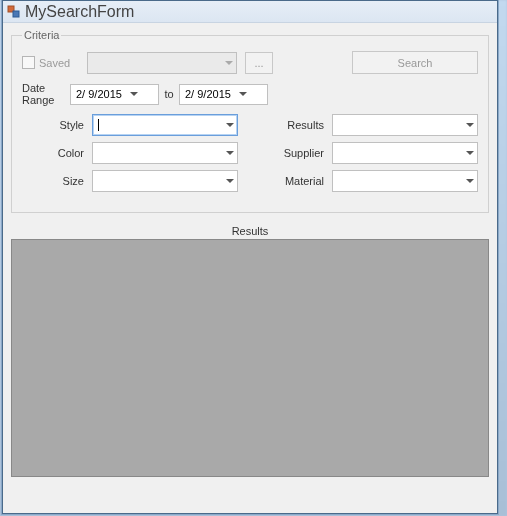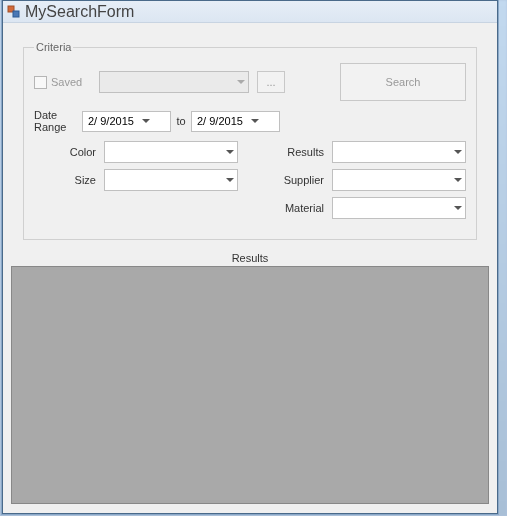--- a/index.html
+++ b/index.html
@@ -11,21 +11,21 @@
   }
   .titlebar {
     height: 22px; background: linear-gradient(#e6eef7, #dce6f2);
     display: flex; align-items: center; padding: 0 4px; gap: 4px;
     border-bottom: 1px solid #c8d4e2;
   }
   .titlebar .icon { width: 14px; height: 14px; }
   .titlebar .title { color: #444; font-size: 16px; }
   .content { padding: 6px 8px 10px 8px; }
   fieldset.criteria {
-    border: 1px solid #d0d0d0; padding: 8px 10px 14px 10px; margin: 12px;
+    border: 1px solid #d0d0d0; padding: 8px 10px 14px 10px; margin: 0;
   }
   fieldset.criteria > legend { color: #666; padding: 0 2px; }
   .row { display: flex; align-items: center; margin-bottom: 8px; }
   .row.first { margin-top: 2px; }
   .checkbox {
     width: 13px; height: 13px; border: 1px solid #b5b5b5; background: #f8f8f8;
     margin-right: 4px;
   }
   .saved-label { color: #9a9a9a; width: 48px; }
   .combo {
@@ -38,21 +38,21 @@
     width: 0; height: 0; border-left: 4px solid transparent; border-right: 4px solid transparent;
     border-top: 4px solid #555;
   }
   .combo.disabled .arrow { border-top-color: #aaa; }
   .ellipsis-btn {
     width: 28px; height: 22px; border: 1px solid #c8c8c8; background: #f2f2f2;
     display: flex; align-items: center; justify-content: center; color: #999;
     margin-left: 8px;
   }
   .search-btn {
-    margin-left: auto; width: 126px; height: 38px; border: 1px solid #c8c8c8;
+    margin-left: auto; width: 126px; height: 23px; border: 1px solid #c8c8c8;
     background: #f2f2f2; color: #999; display: flex; align-items: center;
     justify-content: center;
   }
   .label-col { width: 86px; text-align: right; padding-right: 8px; color: #333; }
   .label-col.narrow { width: 20px; text-align: center; padding: 0 4px; }
   .datebox {
     height: 21px; width: 89px; border: 1px solid #c0c0c0; background: #fff;
     display: flex; align-items: center; justify-content: space-between;
     padding: 0 20px 0 5px;
   }
@@ -114,20 +114,27 @@
         <span class="label-col narrow">to</span>
         <div class="datebox">
           <span>2/ 9/2015</span>
           <span class="arrow"></span>
         </div>
       </div>
 
       <div class="grid">
         <div class="col">
           <div class="field-row">
+            <span class="field-label">Style</span>
+            <div class="combo focused field-combo">
+              <span class="cursor"></span>
+              <span class="arrow"></span>
+            </div>
+          </div>
+          <div class="field-row">
             <span class="field-label">Color</span>
             <div class="combo field-combo">
               <span></span>
               <span class="arrow"></span>
             </div>
           </div>
           <div class="field-row">
             <span class="field-label">Size</span>
             <div class="combo field-combo">
               <span></span>

